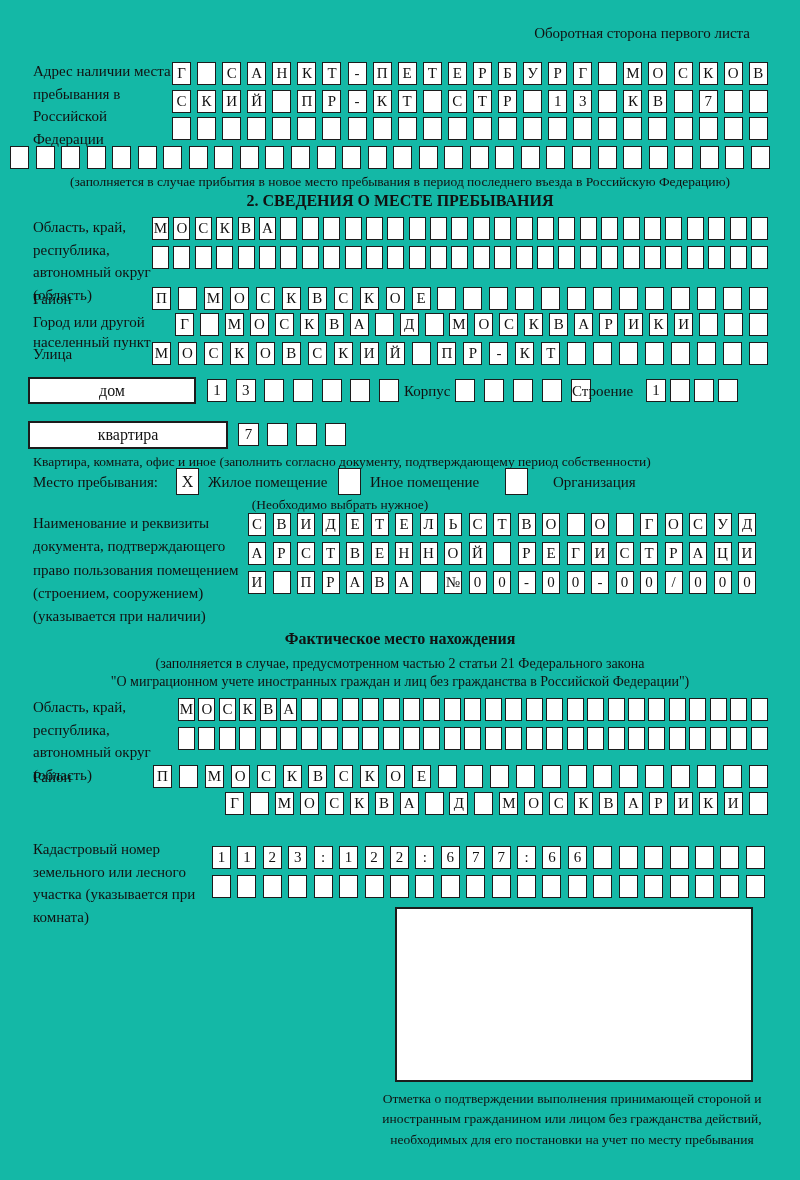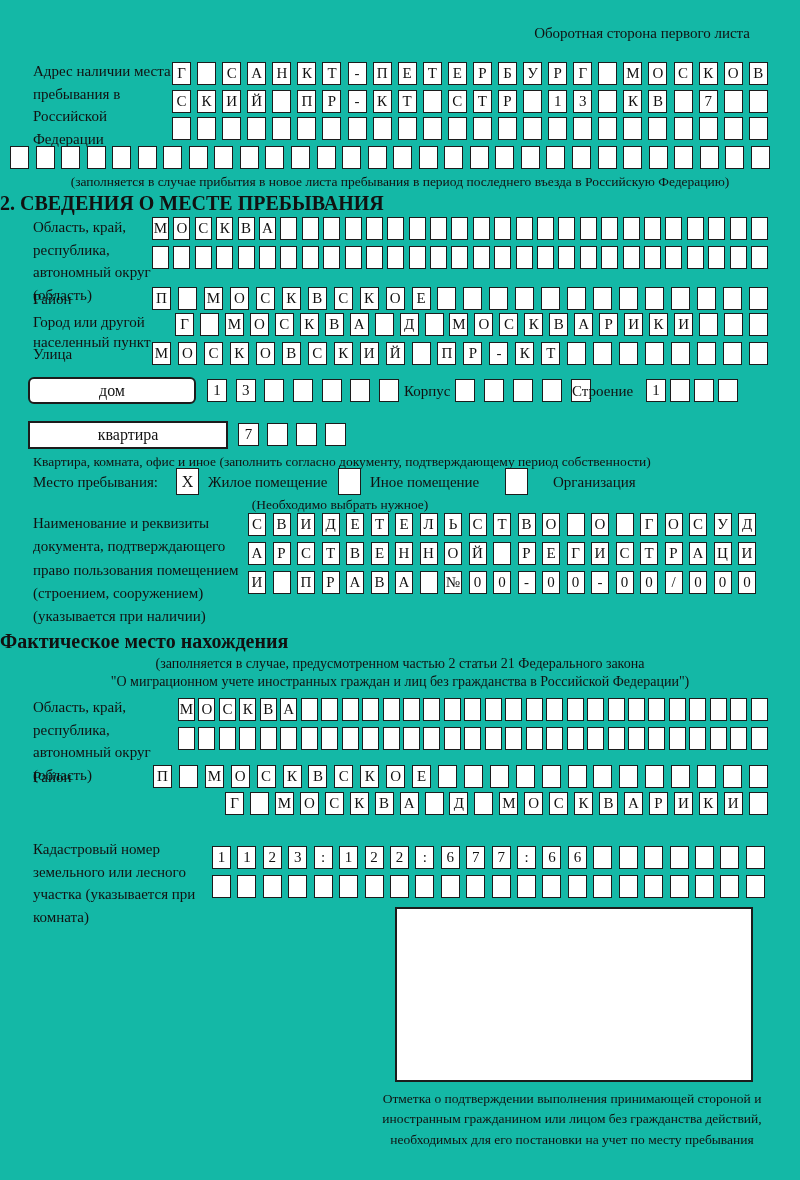--- a/index.html
+++ b/index.html
@@ -1,21 +1,21 @@
 <!DOCTYPE html>
 <html><head>
 <meta charset="utf-8">
 <style>
   html,body{margin:0;padding:0;background:#fff;}
   .page{position:relative;width:800px;height:1180px;background:#14b8a6;
         font-family:"Liberation Serif","DejaVu Serif",serif;color:#111;overflow:hidden;padding-left:8px;}
   .abs{position:absolute;}
   .lbl{font-size:15px;line-height:1.5;}
   .note{font-size:13.5px;line-height:1.4;}
-  .title{font-size:20px;font-weight:bold;width:800px;left:0;}
+  .title{font-size:16px;font-weight:bold;text-align:center;width:800px;left:0;}
   .center{text-align:center;}
   .boxrow{display:flex;justify-content:space-between;}
   .cell{flex:0 0 var(--cw,19px);height:23px;box-sizing:border-box;border:1.6px solid #1c1c1c;
         display:flex;align-items:center;justify-content:center;font-size:15px;background:#fff;}
   .widebox{box-sizing:border-box;border:2px solid #1c1c1c;display:flex;align-items:center;justify-content:center;
            font-size:16px;background:#fff;}
   .chk{box-sizing:border-box;width:23px;height:27px;border:1.8px solid #1c1c1c;display:flex;
        align-items:center;justify-content:center;font-size:16px;background:#fff;}
   .stampbox{box-sizing:border-box;border:2px solid #1c1c1c;background:#fff;}
 </style>
@@ -130,21 +130,21 @@
       <span class="cell"></span>
       <span class="cell"></span>
       <span class="cell"></span>
       <span class="cell"></span>
       <span class="cell"></span>
       <span class="cell"></span>
       <span class="cell"></span>
       <span class="cell"></span>
       <span class="cell"></span>
     </div>
-  <div class="abs note center" style="left:0;top:173px;width:800px;">(заполняется в случае прибытия в новое листа пребывания в период последнего въезда в Российскую Федерацию)</div>
+  <div class="abs note center" style="left:0;top:173px;width:800px;">(заполняется в случае прибытия в новое место пребывания в период последнего въезда в Российскую Федерацию)</div>
 
   <div class="abs title" style="top:192px;">2. СВЕДЕНИЯ О МЕСТЕ ПРЕБЫВАНИЯ</div>
 
   <div class="abs lbl" style="left:33px;top:216px;width:125px;">Область, край, республика, автономный округ (область)</div>
   <div class="abs boxrow" style="left:152px;top:217px;width:616px;--cw:17px;">
       <span class="cell">М</span>
       <span class="cell">О</span>
       <span class="cell">С</span>
       <span class="cell">К</span>
       <span class="cell">В</span>
@@ -282,21 +282,21 @@
       <span class="cell"></span>
       <span class="cell"></span>
       <span class="cell"></span>
       <span class="cell"></span>
       <span class="cell"></span>
       <span class="cell"></span>
       <span class="cell"></span>
       <span class="cell"></span>
     </div>
 
-  <div class="abs widebox" style="left:28px;top:377px;width:168px;height:27px;border-radius:6px;">дом</div>
+  <div class="abs widebox" style="left:28px;top:377px;width:168px;height:27px;">дом</div>
   <div class="abs boxrow" style="left:207px;top:379px;width:192px;--cw:20px;">
       <span class="cell">1</span>
       <span class="cell">3</span>
       <span class="cell"></span>
       <span class="cell"></span>
       <span class="cell"></span>
       <span class="cell"></span>
       <span class="cell"></span>
     </div>
   <div class="abs lbl" style="left:404px;top:380px;">Корпус</div>

